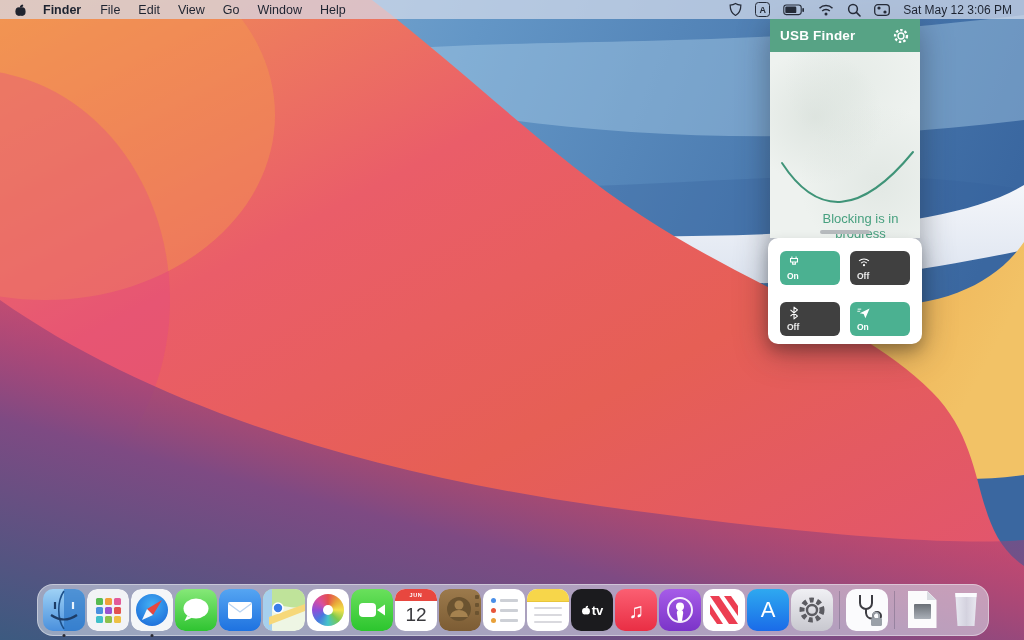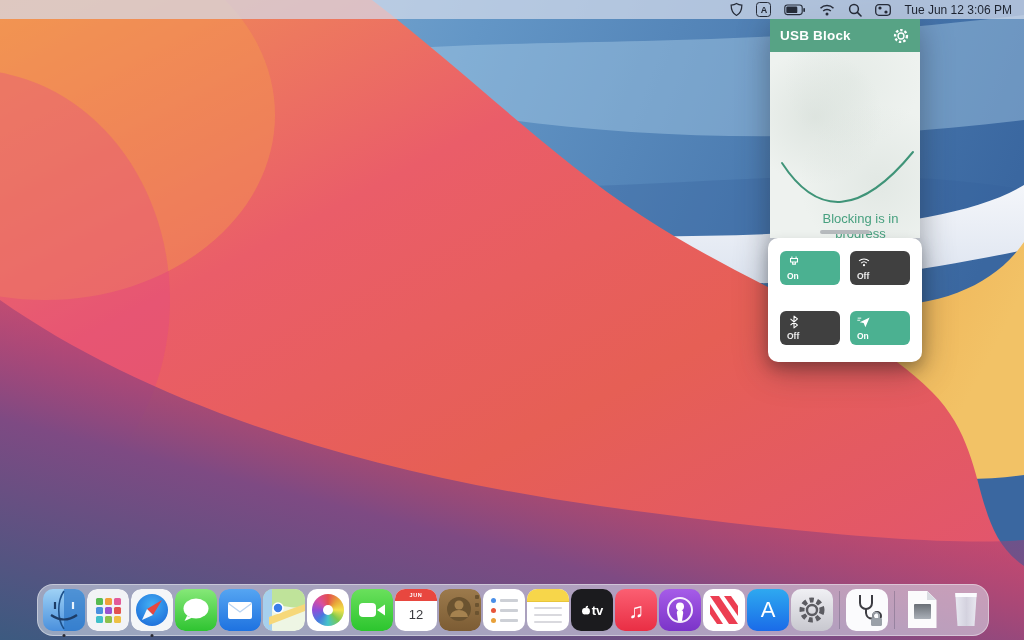--- a/index.html
+++ b/index.html
@@ -38,21 +38,21 @@
       #eef2ef;}
   .status-ring{position:absolute;left:37px;top:43px;width:72px;height:72px;
     border:2px solid #55a287;border-radius:50%;background:#fdfefd;
     display:flex;align-items:center;justify-content:center;
     color:#4d9e81;font-size:13.5px;cursor:pointer;}
   .arc-svg{position:absolute;inset:0;pointer-events:none;}
   .blocking-text{position:absolute;left:0;right:0;top:159px;text-align:center;
     color:#47a07f;font-size:13px;margin-left:31px;}
   .progress-track{position:absolute;left:50px;top:178px;width:50px;height:4px;
     border-radius:2px;background:#b7bbbe;}
-  .panel-card{position:relative;margin:0 -2px;height:124px;background:#ffffff;
+  .panel-card{position:relative;margin:0 -2px;height:106px;background:#ffffff;
     border-radius:10px;box-shadow:0 6px 14px rgba(0,0,0,.22);
     padding:13px 12px 0 12px;box-sizing:border-box;
     display:grid;grid-template-columns:1fr 1fr;gap:8px 10px;}
   .toggle{height:34px;border-radius:6px;position:relative;padding:4px 0 0 7px;
     box-sizing:border-box;cursor:pointer;}
   .tg-on{background:#4bb191;color:#fff;}
   .tg-off{background:#404040;color:rgba(255,255,255,.9);}
   .tg-label{position:absolute;left:7px;bottom:4px;font-size:8.5px;font-weight:700;}
   .toggle svg{width:14px;height:14px;}
 
@@ -69,21 +69,21 @@
 
   .t-photos{background:#fff;}
   .flower{position:absolute;inset:5px;border-radius:50%;
     background:conic-gradient(#e44f4f,#e8a33a,#f2e14c,#7cc94f,#45c4c9,#4878e0,#8f4fd8,#d84fa0,#e44f4f);}
   .flower::after{content:"";position:absolute;left:50%;top:50%;width:10px;height:10px;
     transform:translate(-50%,-50%);border-radius:50%;background:#fff;}
 
   .t-calendar{background:#fff;}
   .cal-top{height:12px;background:#e8473f;color:#fff;font-size:5.5px;font-weight:700;
     display:flex;align-items:center;justify-content:center;letter-spacing:.6px;}
-  .cal-day{font-size:13px;color:#3a3a3e;text-align:center;line-height:28px;}
+  .cal-day{font-size:19px;color:#3a3a3e;text-align:center;line-height:28px;}
 
   .t-reminders{background:#fff;}
   .rem-row{position:absolute;left:8px;display:flex;align-items:center;gap:4px;}
   .rem-dot{width:5px;height:5px;border-radius:50%;}
   .rem-line{width:18px;height:2.5px;background:#cdd0d6;border-radius:1px;}
 
   .t-notes{background:#fff;}
   .notes-top{height:12px;background:#f7d64a;border-bottom:1px solid #e8c53a;}
   .notes-line{height:2px;background:#d9d9de;margin:5px 7px 0 7px;border-radius:1px;}
 
@@ -151,20 +151,36 @@
   <path d="M380,170 C560,215 800,150 1024,190 L1024,260 C800,230 560,290 380,240 Z" fill="#35619b" opacity="0.3"></path>
   <path d="M420,255 C580,230 700,240 800,232 C900,225 980,212 1024,185 L1024,250 C900,276 800,286 700,283 C580,280 480,272 420,268 Z" fill="url(#gWhite)"></path>
   <path d="M420,264 C560,280 700,285 810,302 C920,318 990,292 1024,242 L1024,475 C920,490 800,460 680,432 C560,405 470,340 420,264 Z" fill="url(#gOrange)"></path>
   <path d="M0,0 L372,0 C470,75 545,152 642,216 C752,288 862,322 932,392 C992,452 968,528 1024,566 L1024,640 L0,640 Z" fill="url(#gRed)"></path>
   <ellipse cx="45" cy="115" rx="230" ry="185" fill="#f59a4e" opacity="0.45"></ellipse>
   <ellipse cx="-30" cy="300" rx="200" ry="230" fill="#e0418a" opacity="0.3"></ellipse>
   <path d="M0,300 C150,405 360,472 600,506 C800,534 950,546 1024,540 L1024,640 L0,640 Z" fill="url(#gPurple)"></path>
 </svg>
 
 <div class="menubar">
+  <div class="mb-left">
+    <div class="apple-menu">
+      <svg width="13" height="14" viewBox="0 0 13 14">
+        <ellipse cx="5" cy="8.6" rx="3.6" ry="4.3" fill="#20242f"></ellipse>
+        <ellipse cx="8" cy="8.6" rx="3.6" ry="4.3" fill="#20242f"></ellipse>
+        <ellipse cx="7.6" cy="3.1" rx="1.9" ry="1.1" fill="#20242f" transform="rotate(-38 7.6 3.1)"></ellipse>
+      </svg>
+    </div>
+    <span class="menu-item active">Finder</span>
+    <span class="menu-item">File</span>
+    <span class="menu-item">Edit</span>
+    <span class="menu-item">View</span>
+    <span class="menu-item">Go</span>
+    <span class="menu-item">Window</span>
+    <span class="menu-item">Help</span>
+  </div>
   <div class="mb-right">
     <span class="statusicon">
       <svg width="13" height="15" viewBox="0 0 16 17">
         <path d="M8,1 C10,2.3 12.6,2.9 14.6,3.1 C14.6,9.2 12.6,13.7 8,15.8 C3.4,13.7 1.4,9.2 1.4,3.1 C3.4,2.9 6,2.3 8,1 Z" fill="none" stroke="#252b38" stroke-width="1.5"></path>
       </svg>
     </span>
     <span class="statusicon">
       <span class="inputbox">A</span>
     </span>
     <span class="statusicon">
@@ -187,27 +203,27 @@
         <line x1="9.4" y1="9.4" x2="13" y2="13" stroke="#252b38" stroke-width="1.6" stroke-linecap="round"></line>
       </svg>
     </span>
     <span class="statusicon">
       <svg width="16" height="12" viewBox="0 0 16 12">
         <rect x="0.7" y="0.7" width="14.6" height="10.6" rx="3.2" fill="none" stroke="#252b38" stroke-width="1.3"></rect>
         <circle cx="5" cy="4" r="1.6" fill="#252b38"></circle>
         <circle cx="11" cy="8" r="1.6" fill="#252b38"></circle>
       </svg>
     </span>
-    <span class="clock">Tue Jun 12 3:06 PM</span>
+    <span class="clock">Sat May 12 3:06 PM</span>
   </div>
 </div>
 
 <div class="panel">
   <div class="panel-header">
-    <span class="panel-title">USB Block</span>
+    <span class="panel-title">USB Finder</span>
     <svg width="18" height="18" viewBox="0 0 20 20">
       <circle cx="10" cy="10" r="6.6" fill="none" stroke="#fff" stroke-width="2.6" stroke-dasharray="2.7 2.2"></circle>
       <circle cx="10" cy="10" r="3.3" fill="none" stroke="#fff" stroke-width="1.5"></circle>
     </svg>
   </div>
   <div class="panel-body">
     <svg class="arc-svg" viewBox="0 0 150 186">
       <path d="M12,111 Q66,194 143,100" fill="none" stroke="#3f9478" stroke-width="2" stroke-linecap="round"></path>
     </svg>
     <div class="blocking-text">Blocking is in progress</div>

